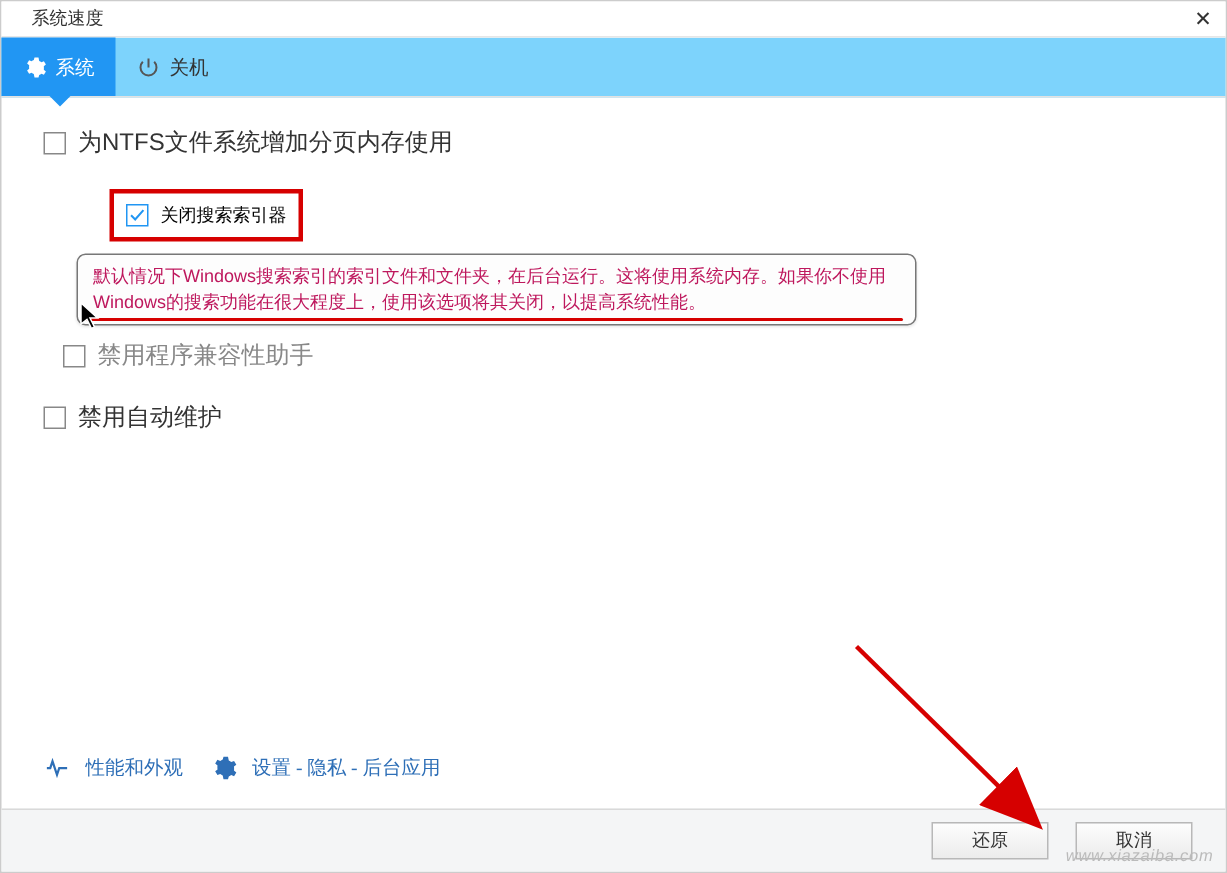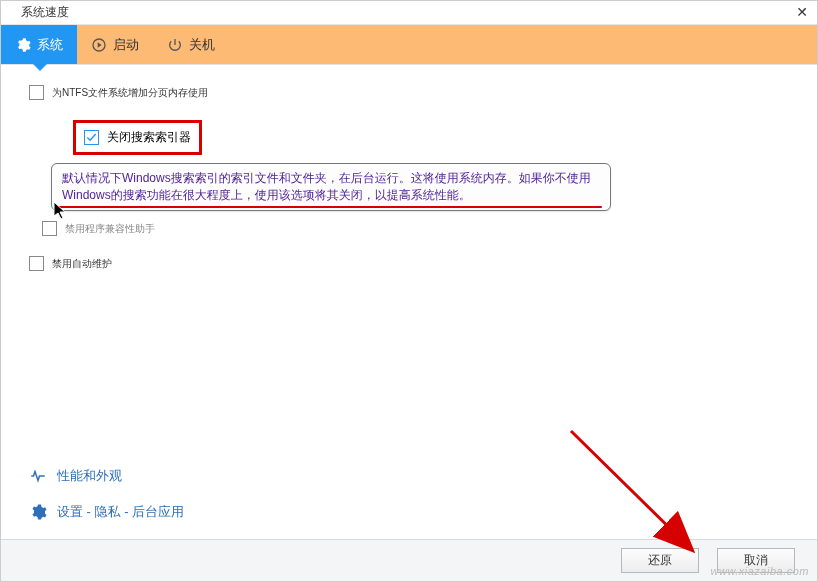--- a/index.html
+++ b/index.html
@@ -40,21 +40,21 @@
     font-size: 14px;
     line-height: 18px;
     width: 18px;
     height: 18px;
     text-align: center;
     cursor: pointer;
     color: #333;
   }
   .tabs {
     height: 40px;
-    background: #fdba74;
+    background: #7dd3fc;
     border-bottom: 1px solid #e2e2e2;
     display: flex;
     align-items: stretch;
   }
   .tab {
     display: flex;
     align-items: center;
     gap: 6px;
     padding: 0 14px;
     color: #333;
@@ -82,21 +82,21 @@
     flex: 1;
     padding: 20px 28px 10px 28px;
     position: relative;
     overflow: hidden;
   }
   .opt-row {
     display: flex;
     align-items: center;
     gap: 8px;
     margin-bottom: 20px;
-    font-size: 10px;
+    font-size: 16px;
     color: #333;
   }
   .opt-row.dim { color:#888;padding-left:13px; }
   .checkbox {
     width:15px; height:15px;
     border:1px solid #888;
     background:#fff;
     display:inline-flex;
     align-items:center;
     justify-content:center;
@@ -114,39 +114,40 @@
     gap:8px;
   }
   .tooltip-box {
     margin-left: 22px;
     margin-bottom: 10px;
     border: 1px solid #777;
     border-radius: 6px;
     background: #fdfdfd;
     padding: 6px 10px;
     font-size: 12px;
-    color: #4c1d95;
+    color: #be185d;
     max-width: 560px;
     position: relative;
     box-shadow: 0 1px 2px rgba(0,0,0,0.1);
   }
   .tooltip-underline {
     position:absolute;
     left:2px; right:8px; bottom:2px;
     height:2px;
     background:#d60000;
     border-radius:1px;
   }
   .bottom-links {
     position: absolute;
     left: 28px;
     bottom: 18px;
     display:flex;
-    flex-direction:column;
+    flex-direction:row;
     gap:18px;
+    font-family:Liberation Serif, serif;
   }
   .link-row {
     display:flex;
     align-items:center;
     gap:10px;
     color:#2e6fb7;
     font-size:13px;
     cursor:pointer;
   }
   .link-row .li-icon { width:18px; height:18px; display:inline-flex; align-items:center; justify-content:center; color:#2e6fb7; }
@@ -209,29 +210,20 @@
   </div>
 
   <div class="tabs">
     <div class="tab active">
       <span class="icon">
         <svg viewBox="0 0 24 24" width="16" height="16" fill="#fff">
             <path d="M12 8a4 4 0 100 8 4 4 0 000-8zm9.4 4a7.6 7.6 0 00-.1-1.3l2.1-1.6-2-3.4-2.5 1a7.7 7.7 0 00-2.2-1.3L16 2h-4l-.7 2.4a7.7 7.7 0 00-2.2 1.3l-2.5-1-2 3.4 2.1 1.6A7.6 7.6 0 006.6 12c0 .4 0 .9.1 1.3L4.6 14.9l2 3.4 2.5-1c.7.5 1.4 1 2.2 1.3L12 22h4l.7-2.4c.8-.3 1.5-.8 2.2-1.3l2.5 1 2-3.4-2.1-1.6c.1-.4.1-.9.1-1.3z"></path>
           </svg>
       </span>
       <span class="label">系统</span>
-    </div>
-    <div class="tab">
-      <span class="icon">
-        <svg viewBox="0 0 24 24" width="16" height="16" fill="none" stroke="#555" stroke-width="2">
-            <circle cx="12" cy="12" r="9"></circle>
-            <path d="M10 8l6 4-6 4V8z" fill="#555" stroke="none"></path>
-          </svg>
-      </span>
-      <span class="label">启动</span>
     </div>
     <div class="tab">
       <span class="icon">
         <svg viewBox="0 0 24 24" width="16" height="16" fill="none" stroke="#555" stroke-width="2">
             <path d="M12 3v9"></path>
             <path d="M6.3 6.3a8 8 0 1011.4 0"></path>
           </svg>
       </span>
       <span class="label">关机</span>
     </div>

